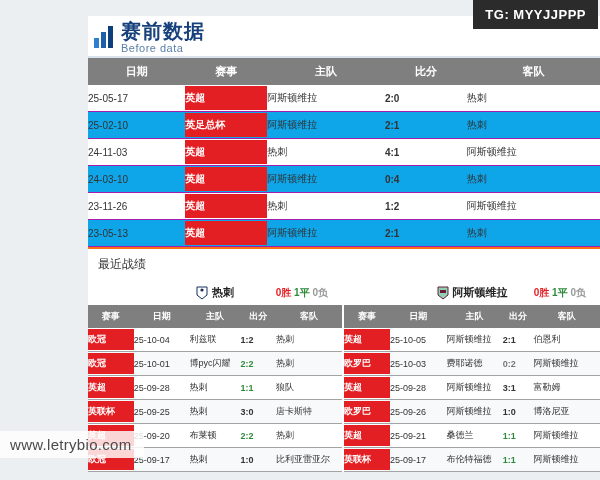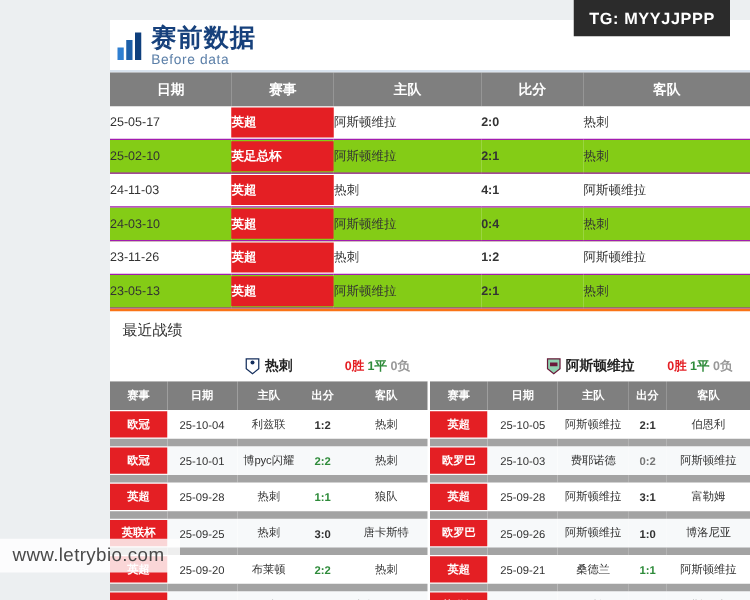--- a/index.html
+++ b/index.html
@@ -95,21 +95,21 @@
     padding: 6px 0;
     text-align: center;
   }
   table.h2h td {
     font-size: 10px;
     text-align: left;
     padding: 6px 0;
     color: #333;
     border-bottom: 1px solid #a21caf;
   }
-  table.h2h tr.alt td { background: #84cc16; }
+  table.h2h tr.alt td { background: #0ea5e9; }
   .comp-cell {
     padding: 0 !important;
   }
   .comp-tag {
     display: block;
     background: #e41f24;
     color: #fff;
     font-size: 10px;
     font-weight: bold;
     padding: 5px 0;
@@ -166,45 +166,45 @@
   table.recent th {
     background: #7f7f7f;
     color: #fff;
     font-size: 9px;
     font-weight: bold;
     padding: 5px 0;
     text-align: center;
   }
   table.recent td {
     font-size: 9px;
-    text-align: center;
+    text-align: left;
     padding: 5px 0;
     color: #333;
-    border-bottom: 6px solid #a3a3a3;
+    border-bottom: 1px solid #a3a3a3;
     overflow: hidden;
     white-space: nowrap;
   }
   table.recent tr.alt td { background: #f7f9fa; }
   .rcomp { padding: 0 !important; }
   .rcomp span {
     display: block;
     background: #e41f24;
     color: #fff;
     font-size: 9px;
     font-weight: bold;
     padding: 4px 0;
   }
   .rscore { color: #d32027; font-weight: bold; }
   .rscore.draw { color: #2e8b3a; margin-top: 37px; }
   .rscore.lose { color: #777; }
 
   
   .tg-badge {
     position: absolute;
-    right: 16px; top: 0;
+    right: 2px; top: 0;
     background: #2b2b2b;
     color: #fff;
     font-size: 13px;
     font-weight: bold;
     letter-spacing: 0.5px;
     padding: 7px 12px;
   }
   .watermark {
     position: absolute;
     left: 0; bottom: 22px;

